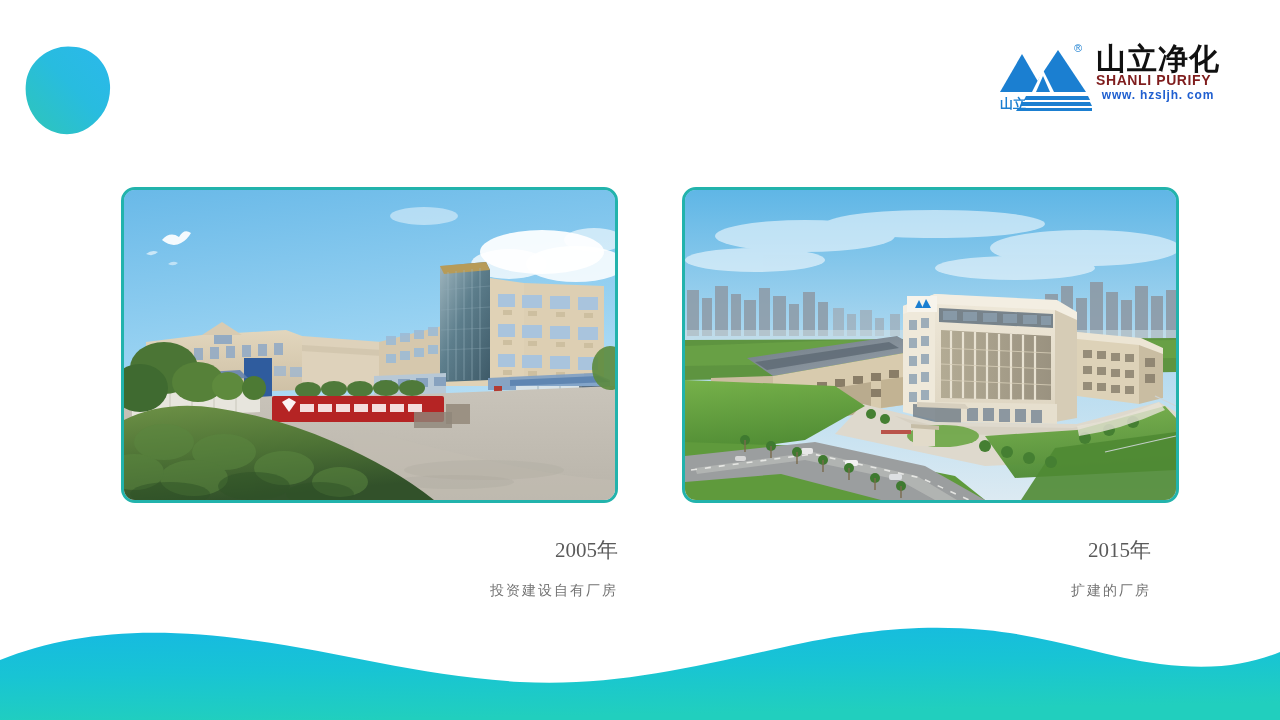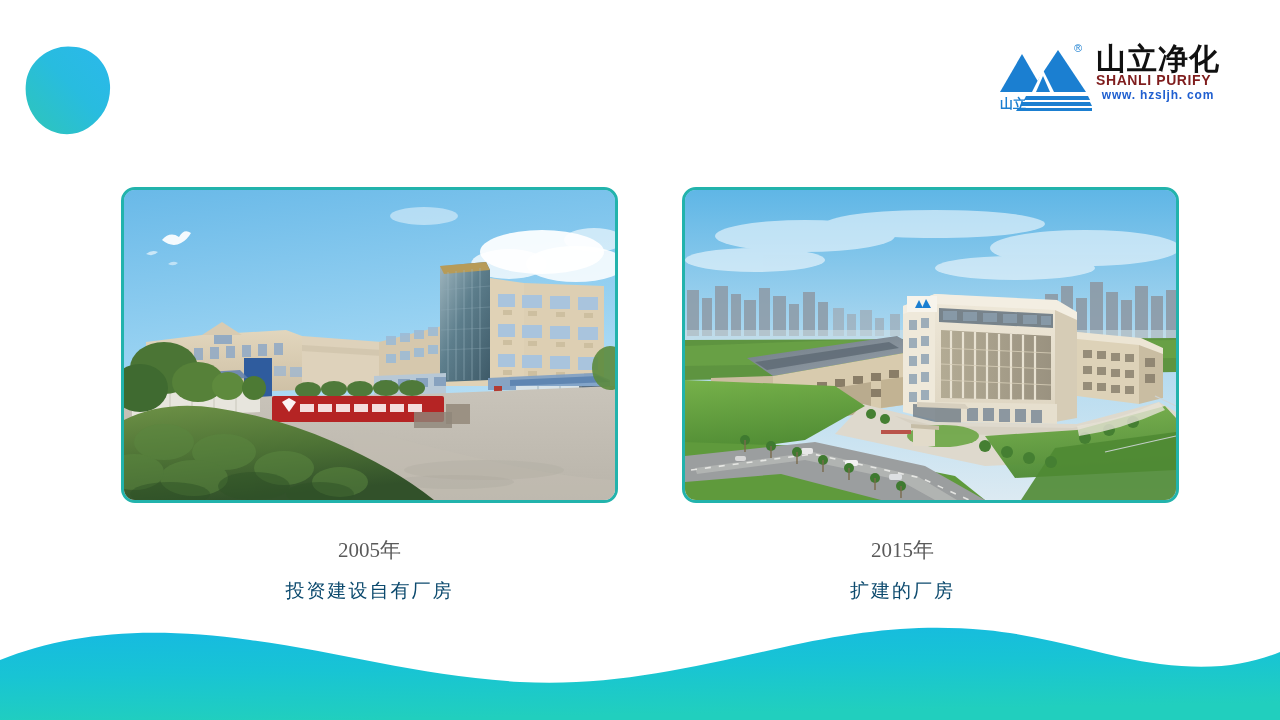--- a/index.html
+++ b/index.html
@@ -105,34 +105,34 @@
     box-sizing: border-box;
   }
   .card-left  { left: 121px; }
   .card-right { left: 682px; }
   .photo { position: absolute; inset: 0; overflow: hidden; }
 
   
   .caption {
     position: absolute;
     width: 497px;
-    text-align: center;
+    text-align: right;
   }
   .caption-left  { left: 121px; }
   .caption-right { left: 654px; }
   .cap-year {
     top: 0;
     font-size: 21px;
     color: #5a5a5a;
     font-family: "Liberation Serif", serif;
     line-height: 28px;
   }
   .cap-desc {
-    font-size: 19px;
-    color: #0c4a6e;
+    font-size: 14px;
+    color: #737373;
     font-family: "Liberation Serif", serif;
     letter-spacing: 2px;
     line-height: 26px;
   }
   .row-year { top: 536px; }
   .row-desc { top: 578px; }
 
   
   .wave {
     position: absolute;

